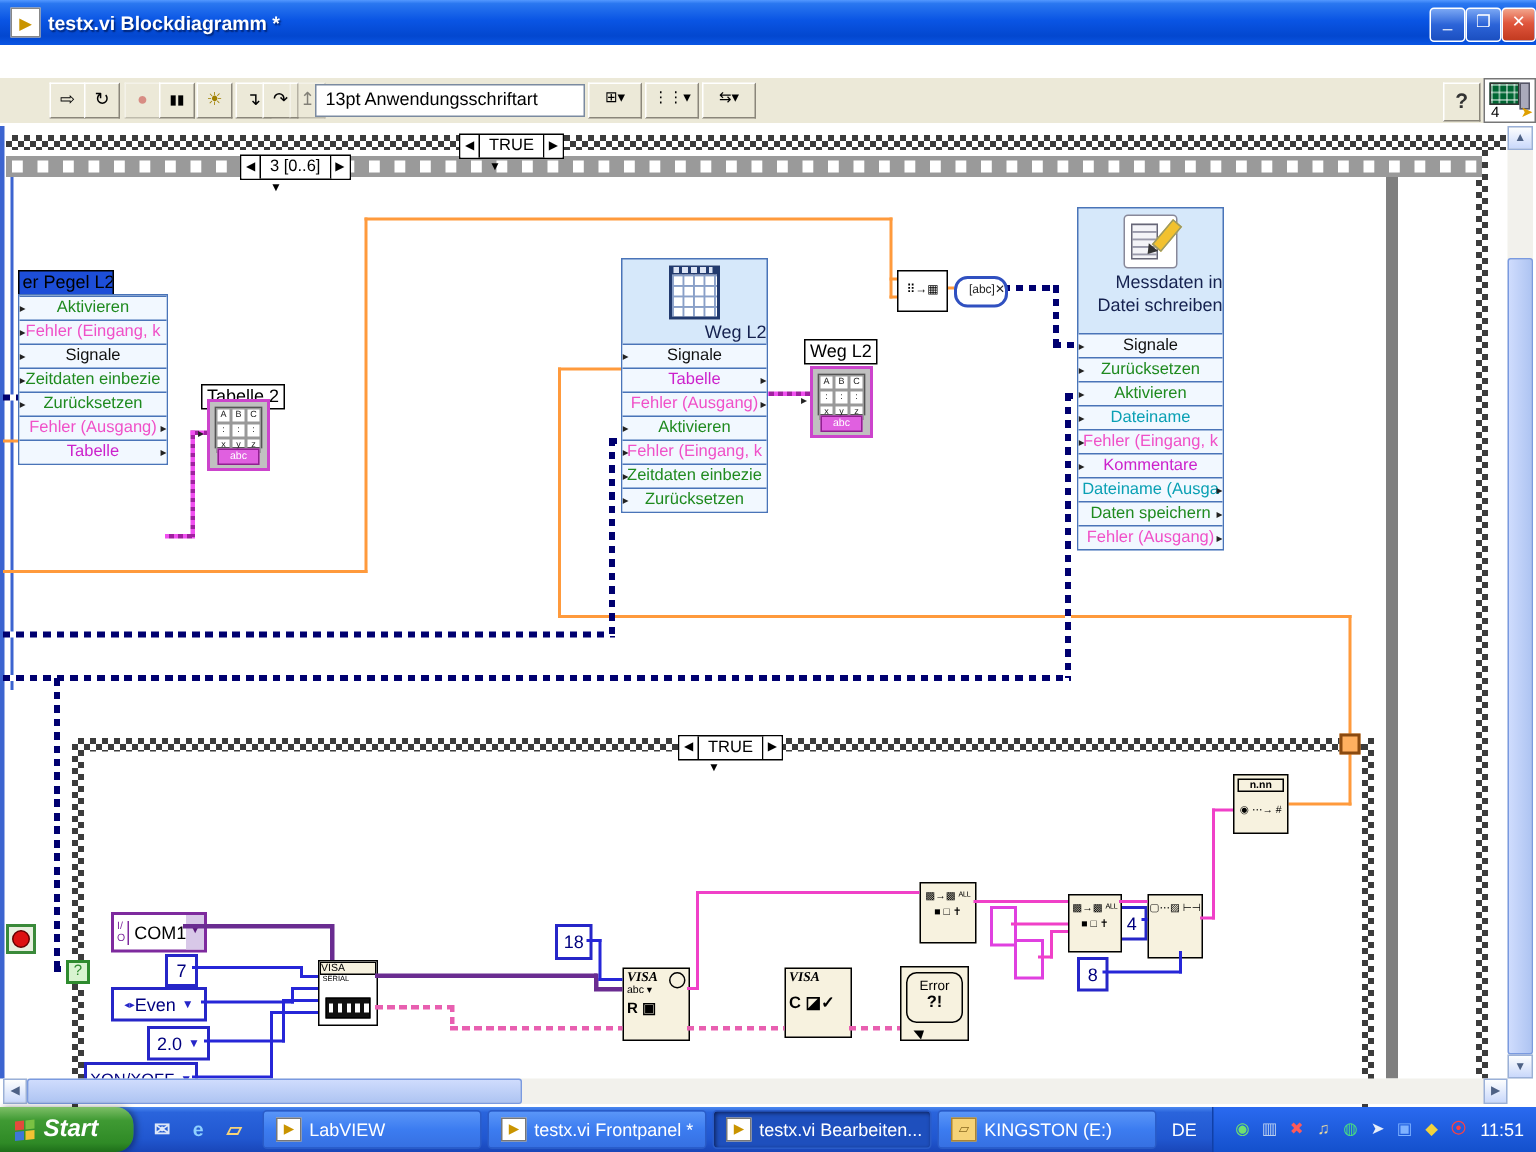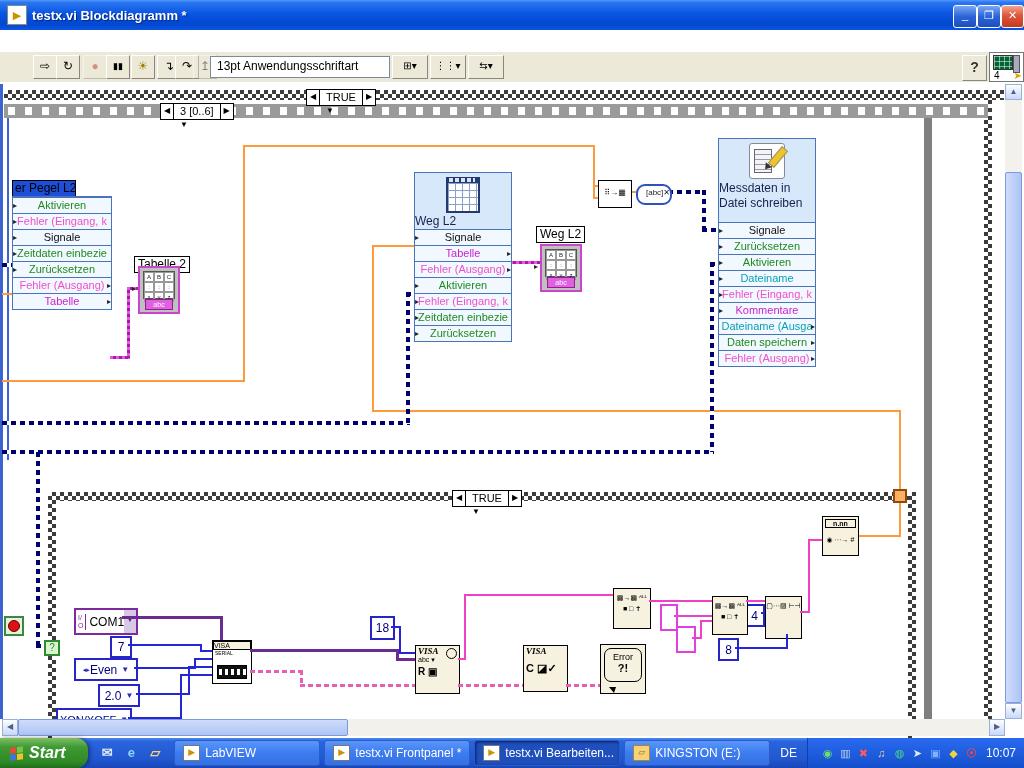--- a/index.html
+++ b/index.html
@@ -48,21 +48,21 @@
     background-size:17px 8px;background-position:4px center;background-repeat:repeat-x;}
   .sel{position:absolute;display:flex;background:#fff;border:1px solid #000;font-size:11px;
     align-items:stretch;height:15px;z-index:5;}
   .sel span{display:block;line-height:14px;}
   .sel .arr{width:12px;text-align:center;font-size:8px;background:#fff;}
   .sel .lab{padding:0 6px;border-left:1px solid #000;border-right:1px solid #000;white-space:nowrap;}
   .grayline{position:absolute;background:#7f7f7f;}
   .blueline{position:absolute;background:#3c64d0;}
   
   .xvi{position:absolute;background:#d6e8fa;border:1px solid #4a74b8;font-size:11px;}
-  .xvi-head{position:relative;width:100%;text-align:left;color:#15214f;}
+  .xvi-head{position:relative;width:100%;text-align:right;color:#15214f;}
   .xvi-title{font-size:12px;color:#15214f;padding:1px 0;}
   .xrow{position:relative;height:15px;line-height:15px;text-align:center;background:#f2f8ff;
     border-top:1px solid #4a74b8;white-space:nowrap;overflow:hidden;font-size:11px;}
   .xrow.green{color:#1f8a1f}.xrow.pink{color:#f050c8}.xrow.magenta{color:#cc22cc}
   .xrow.cyan{color:#0aa0b4}.xrow.black{color:#101010}
   .xrow.in::before{content:"▸";position:absolute;left:0;top:0;font-size:8px;color:#222;}
   .xrow.out::after{content:"▸";position:absolute;right:0;top:0;font-size:8px;color:#222;}
   .tbl-icon{position:relative;margin:4px auto 0;width:30px;height:28px;background:#fff;
     border:2px solid #223a6e;border-top-width:6px;
     background-image:linear-gradient(90deg,#8aa0c8 1px,transparent 1px),linear-gradient(#8aa0c8 1px,transparent 1px);
@@ -512,17 +512,17 @@
           <span class="ti" style="color: rgb(111, 224, 111);">◉</span>
           <span class="ti" style="color: rgb(188, 208, 238);">▥</span>
           <span class="ti" style="color: rgb(255, 90, 90);">✖</span>
           <span class="ti" style="color: rgb(232, 217, 160);">♫</span>
           <span class="ti" style="color: rgb(74, 222, 128);">◍</span>
           <span class="ti" style="color: rgb(232, 238, 248);">➤</span>
           <span class="ti" style="color: rgb(127, 178, 255);">▣</span>
           <span class="ti" style="color: rgb(242, 210, 60);">◆</span>
           <span class="ti" style="color: rgb(255, 64, 64);">⦿</span>
         </span>
-      <span class="clock">10:07</span>
+      <span class="clock">11:51</span>
     </div>
   </div>
 
 </div>
 
 </body></html>

